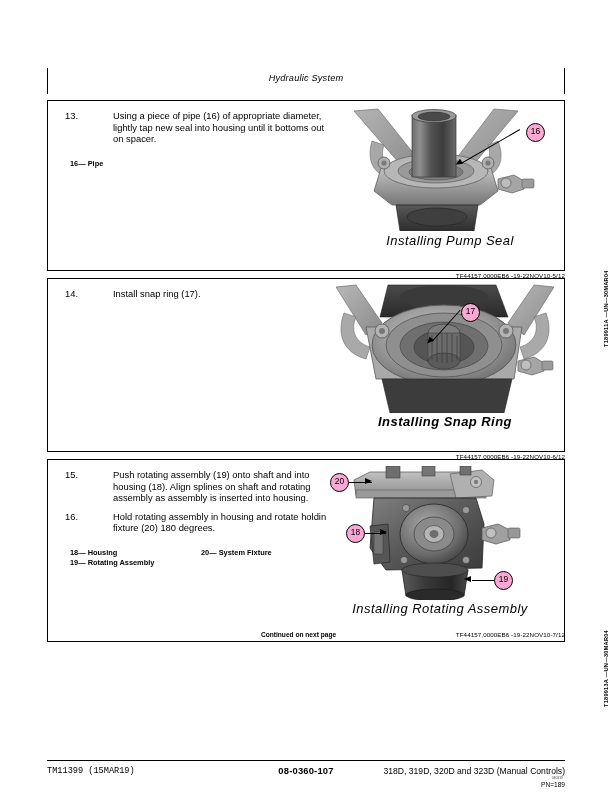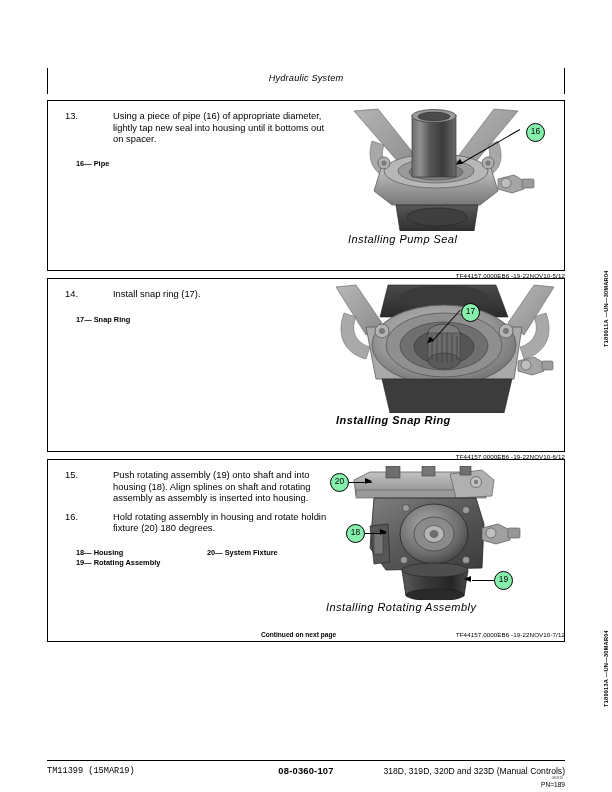--- a/index.html
+++ b/index.html
@@ -87,49 +87,48 @@
   }
   .legend-row {
     display: flex;
   }
   .legend-col {
     width: 131px;
     flex: 0 0 131px;
   }
   .legend-key {
     display: inline-block;
-    margin-left: 6px;
   }
 
   
   .figure {
     position: absolute;
   }
   .fig-img {
     position: absolute;
     left: 0; top: 0;
     background: #ffffff;
   }
   .fig-caption {
     position: absolute;
-    text-align: left;
+    text-align: center;
     font-style: italic;
-    font-size: 11px;
+    font-size: 13px;
     letter-spacing: 0.45px;
     white-space: nowrap;
   }
 
   
   .callout {
     position: absolute;
     width: 17px;
     height: 17px;
     border: 1.1px solid #000;
     border-radius: 50%;
-    background: #86efac;
+    background: #f9a8d4;
     font-size: 8.4px;
     line-height: 15px;
     text-align: center;
     z-index: 6;
   }
   .leader {
     position: absolute;
     background: #000;
     height: 1px;
     transform-origin: 0 50%;
@@ -314,28 +313,20 @@
 
   <div class="panel" id="panel-2">
 
     <div class="steps">
       <div class="step">
         <span class="step-num">14.</span>
         <span class="step-text">Install snap ring (17).</span>
       </div>
     </div>
 
-    <div class="legend" style="top:36px;">
-      <div class="legend-row">
-        <div class="legend-col">
-          <span class="legend-key">17—</span>
-          <span>Snap Ring</span>
-        </div>
-      </div>
-    </div>
 
     <div class="figure" style="left:288px; top:4px; width:218px; height:144px;">
 
       <svg class="fig-img" width="218" height="130" viewBox="0 0 218 130">
         <defs>
           <radialGradient id="ringg" cx="0.45" cy="0.4" r="0.65">
             <stop offset="0%" stop-color="#cfcfcf"></stop>
             <stop offset="55%" stop-color="#9e9e9e"></stop>
             <stop offset="100%" stop-color="#6e6e6e"></stop>
           </radialGradient>

